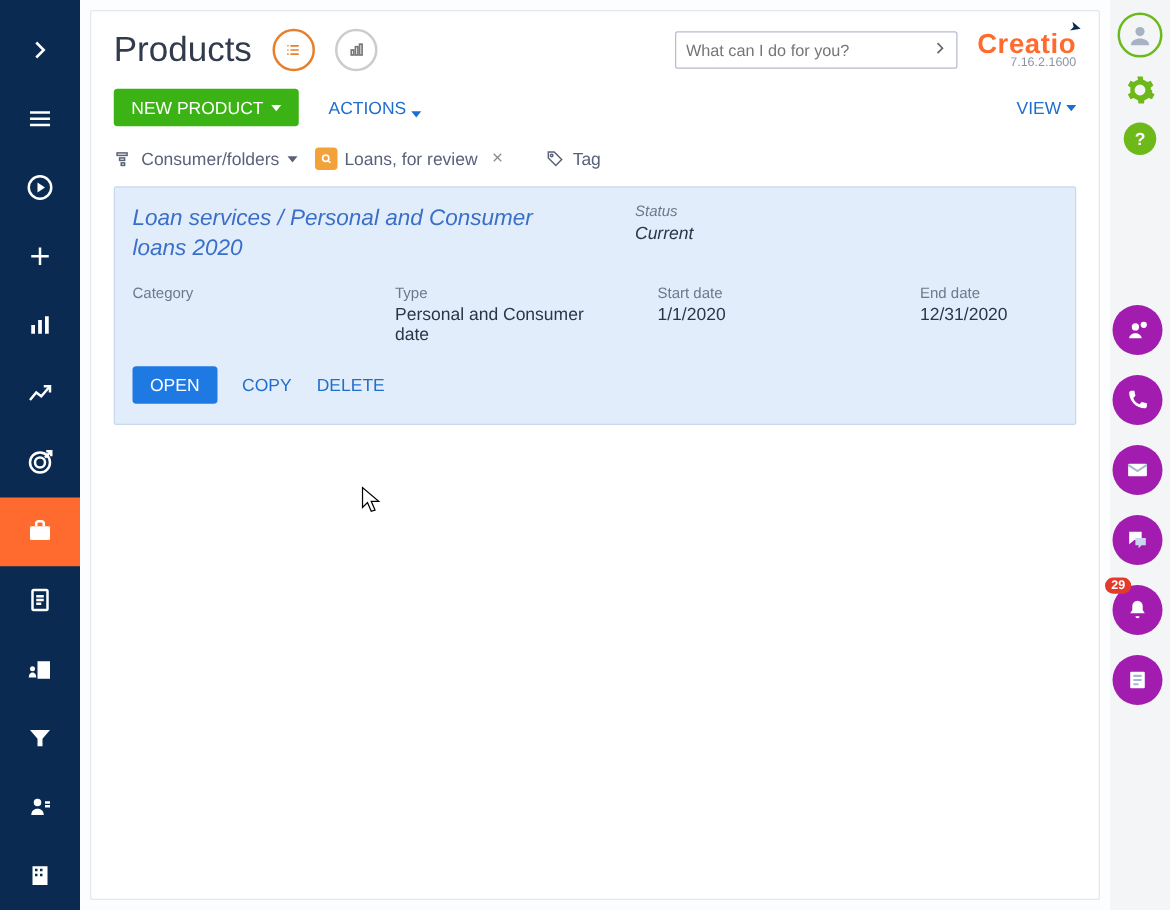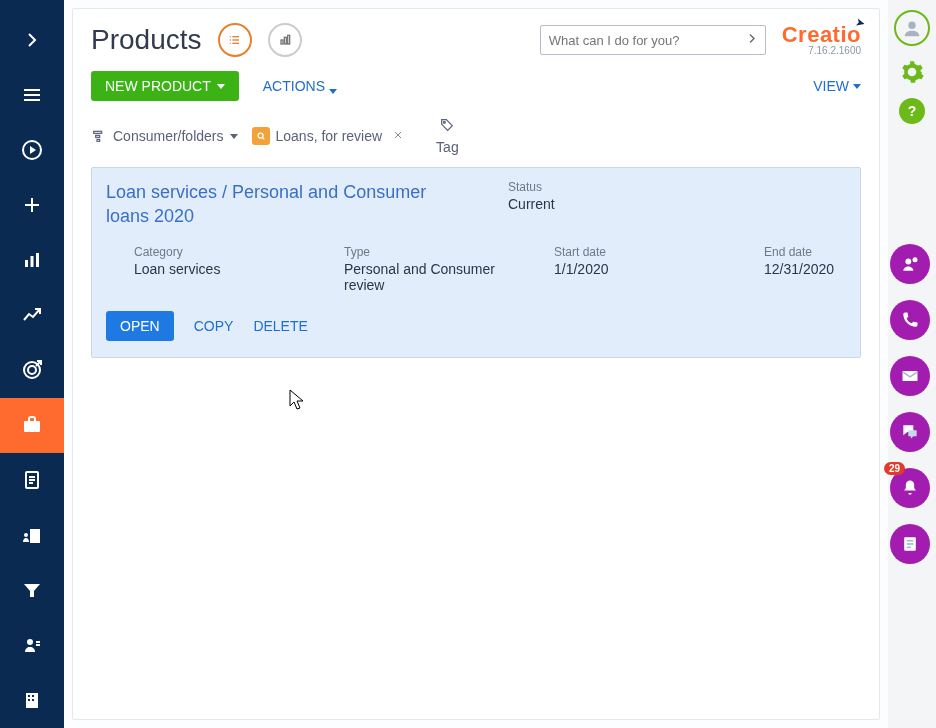--- a/index.html
+++ b/index.html
@@ -198,21 +198,21 @@
 
   
   .card {
     margin-top: 12px;
     background: var(--card-bg);
     border: 1px solid var(--card-border);
     border-radius: 2px;
     padding: 12px 14px 16px;
   }
   .card-top {
-    display: flex; gap: 24px;
+    display: flex; gap: 24px; font-style: italic;
   }
   .card-title {
     font-size: 18px;
     color: #3a6fc7;
     line-height: 1.35;
     max-width: 340px;
   }
   .field {
     display: flex; flex-direction: column; gap: 2px;
     min-width: 120px;
@@ -223,21 +223,20 @@
   }
   .field-value {
     font-size: 14px;
     color: #2c3548;
   }
   .fields {
     display: grid;
     grid-template-columns: 190px 190px 190px 190px;
     gap: 0 20px;
     margin-top: 16px;
-    margin-left: 28px;
   }
   .fields .field-value { max-width: 180px; }
   .card-actions {
     display: flex; gap: 20px;
     margin-top: 18px;
     align-items: center;
   }
   .btn-blue {
     background: #1f79e3; color: #fff;
   }
@@ -474,46 +473,45 @@
               </svg>
           </span>
           <span>Loans, for review</span>
           <span class="x-clear">
             <svg width="12" height="12" viewBox="0 0 24 24" stroke="currentColor" stroke-width="2">
                 <line x1="6" y1="6" x2="18" y2="18"></line>
                 <line x1="18" y1="6" x2="6" y2="18"></line>
               </svg>
           </span>
         </div>
-        <div class="filter-chip" style="margin-left:14px;flex-direction:column;">
+        <div class="filter-chip" style="margin-left:14px;">
           <svg class="small-icon" viewBox="0 0 24 24" fill="none" stroke="currentColor" stroke-width="1.8">
               <path d="M4 4h7l9 9-7 7-9-9z"></path>
               <circle cx="8" cy="8" r="1.5"></circle>
             </svg>
           <span>Tag</span>
         </div>
       </div>
 
       <div class="card">
         <div class="card-top">
           <div class="card-title">Loan services / Personal and Consumer loans 2020</div>
           <div class="field" style="margin-left:38px;">
             <span class="field-label">Status</span>
             <span class="field-value">Current</span>
           </div>
         </div>
 
         <div class="fields">
           <div class="field">
             <span class="field-label">Category</span>
-            <span class="field-value">Loan services</span>
           </div>
           <div class="field">
             <span class="field-label">Type</span>
-            <span class="field-value">Personal and Consumer review</span>
+            <span class="field-value">Personal and Consumer date</span>
           </div>
           <div class="field">
             <span class="field-label">Start date</span>
             <span class="field-value">1/1/2020</span>
           </div>
           <div class="field">
             <span class="field-label">End date</span>
             <span class="field-value">12/31/2020</span>
           </div>
         </div>

